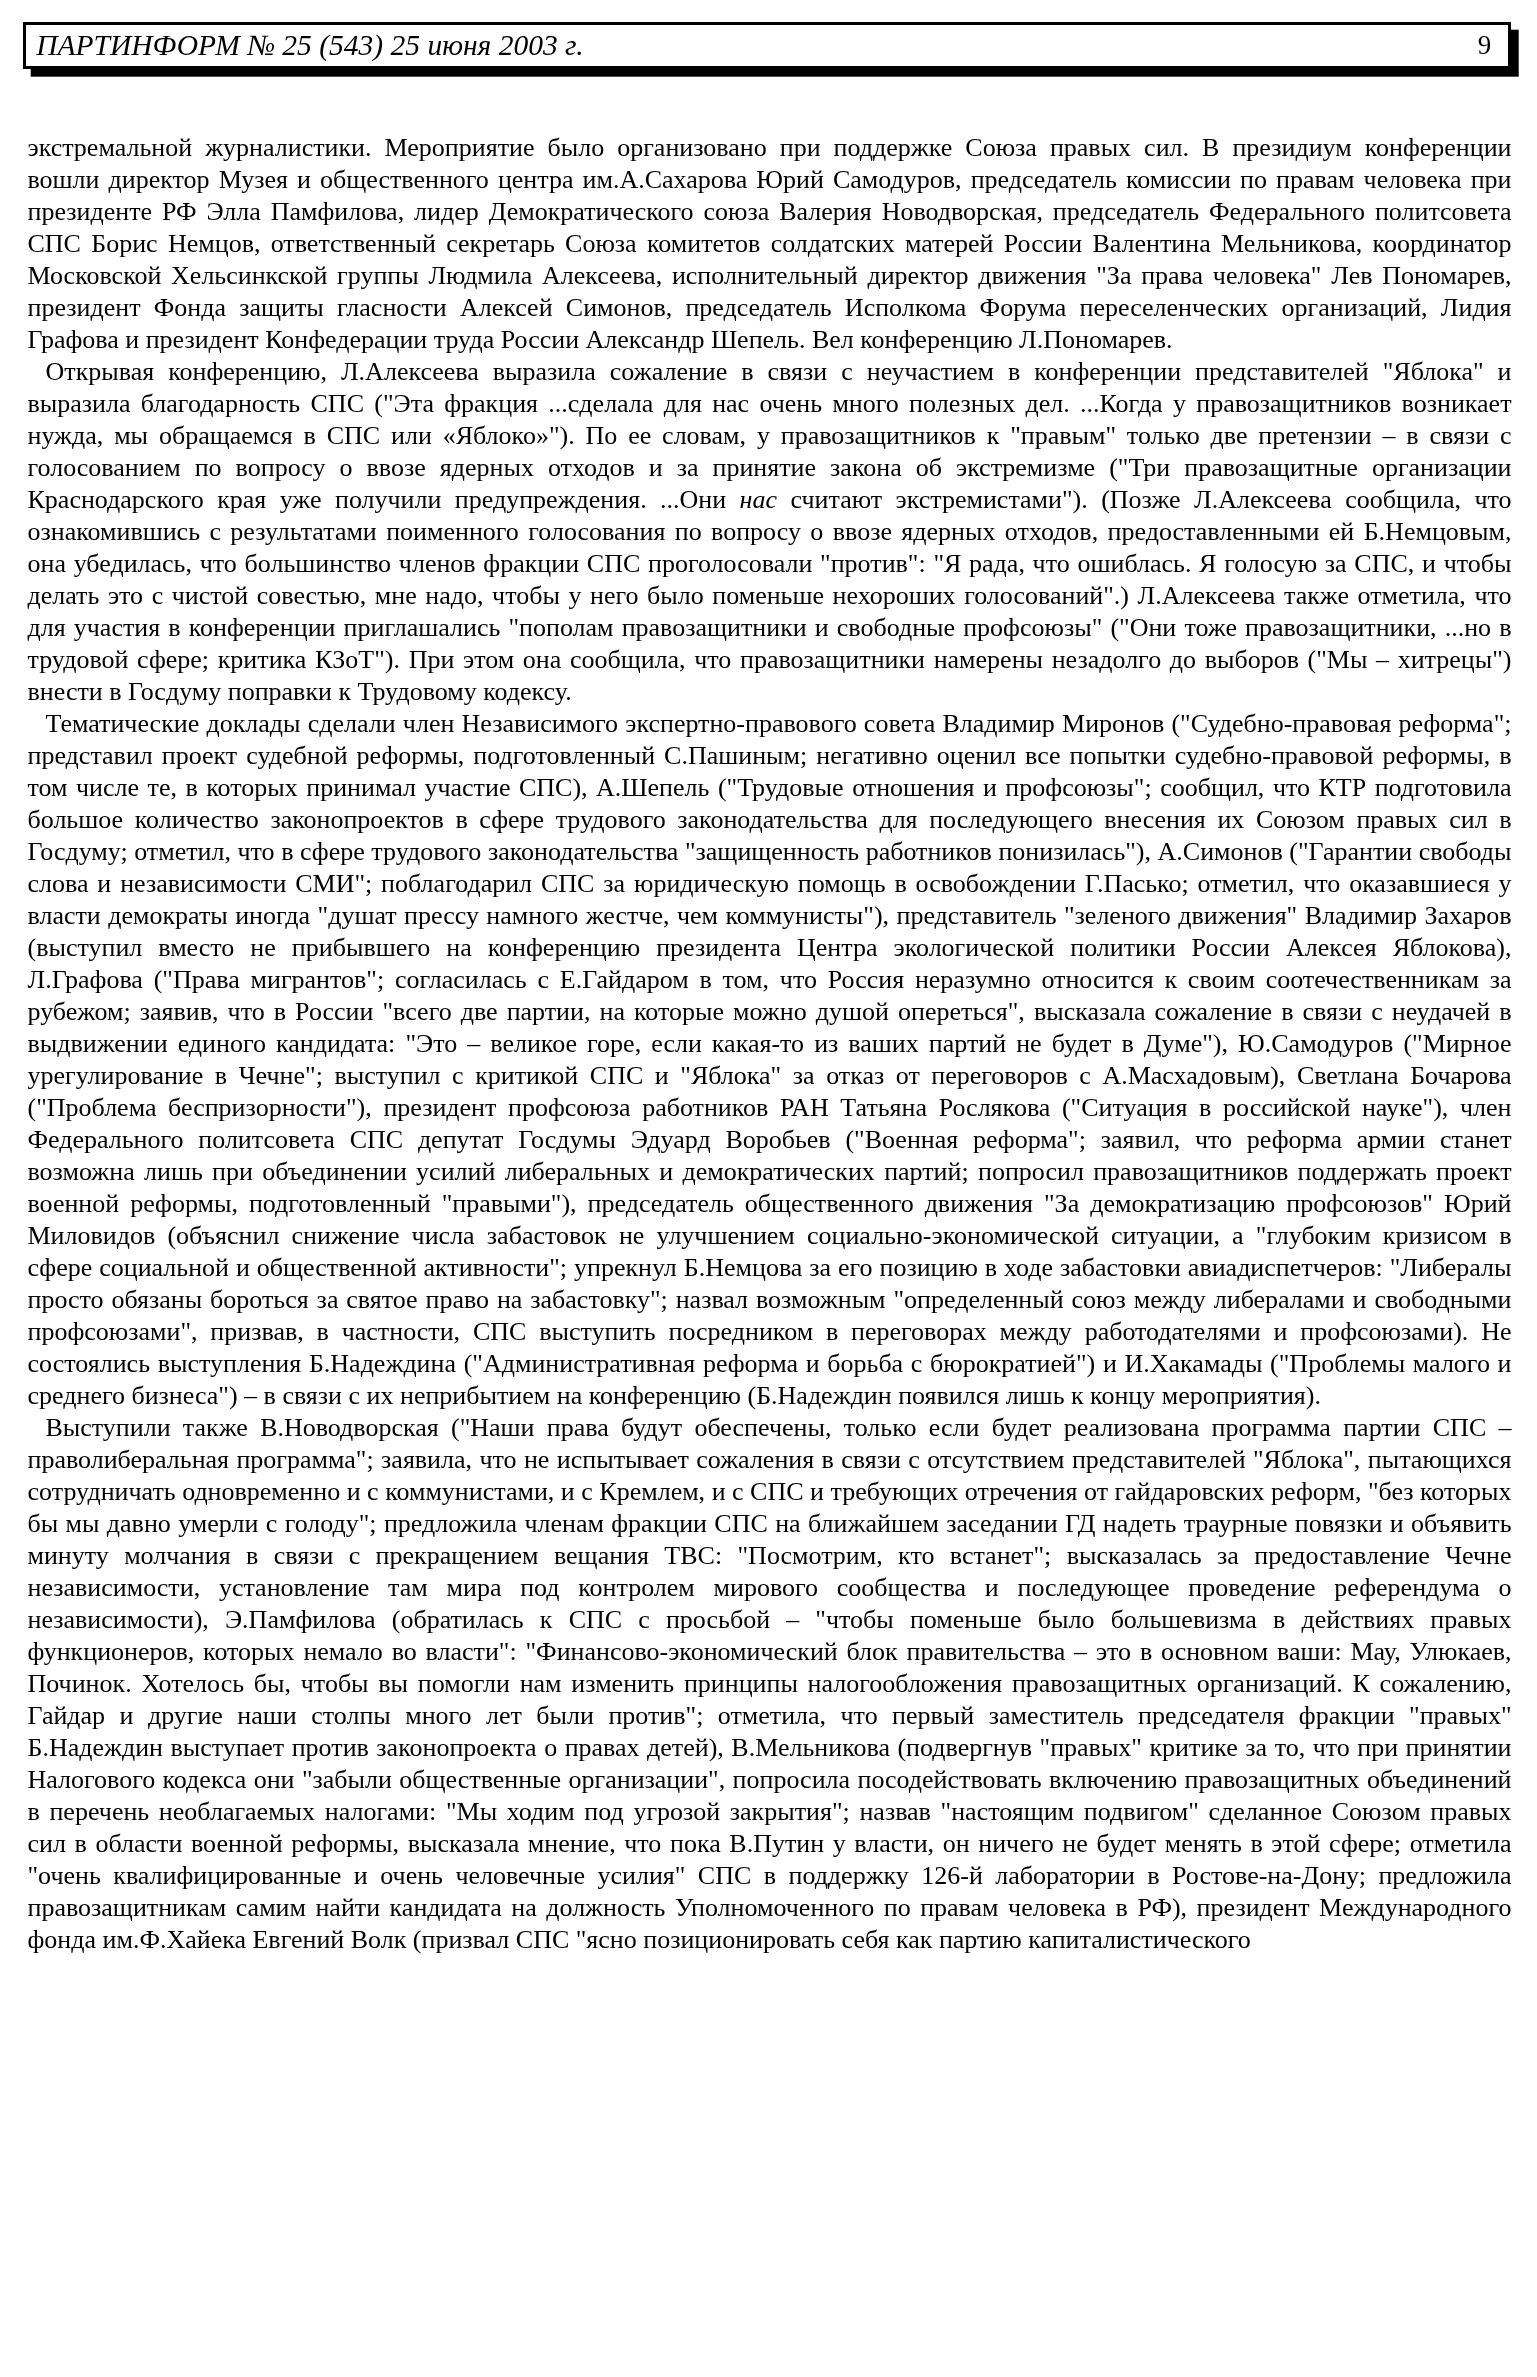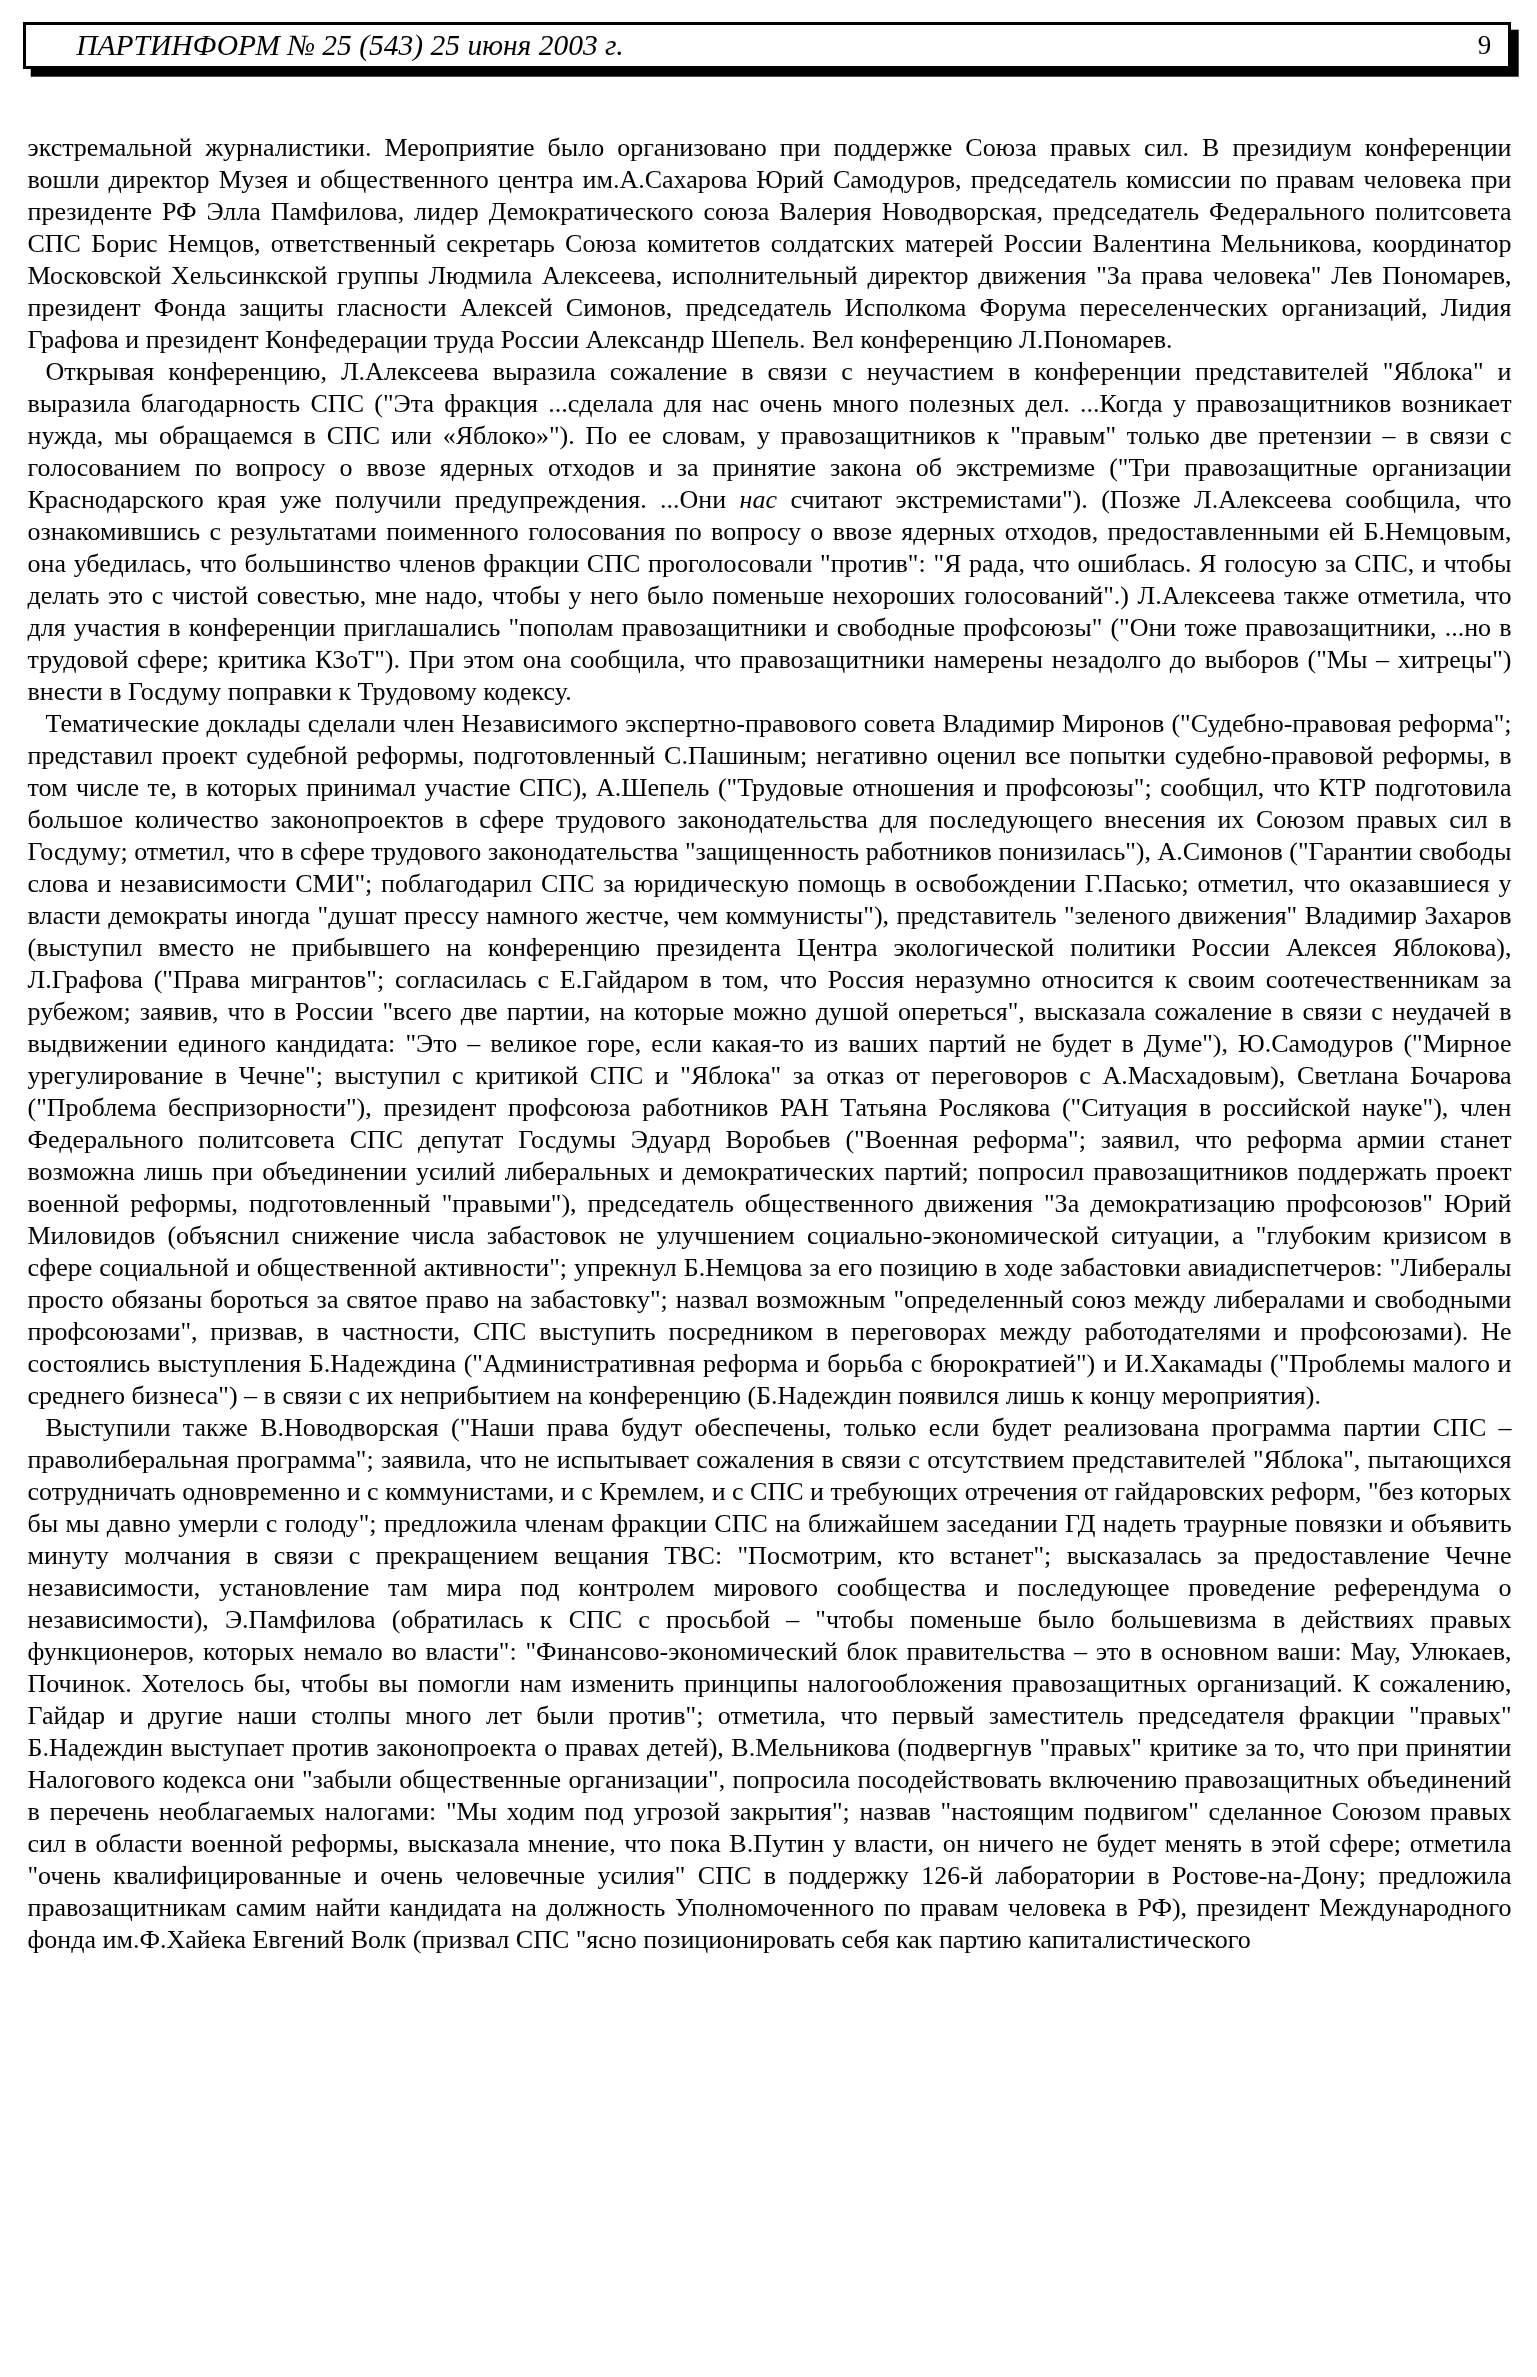--- a/index.html
+++ b/index.html
@@ -28,21 +28,20 @@
     display: flex;
     justify-content: space-between;
     align-items: center;
     padding: 0 16.7px 0 10.2px;
   }
   .header-title {
     font-family: "Liberation Serif", serif;
     font-style: italic;
     font-size: 29.5px;
     white-space: nowrap;
-    margin-left: 40px;
   }
   .header-pagenum {
     font-family: "Liberation Serif", serif;
     font-style: normal;
     font-size: 27px;
   }
   .article-body {
     position: absolute;
     left: 27.5px;
     top: 132px;

